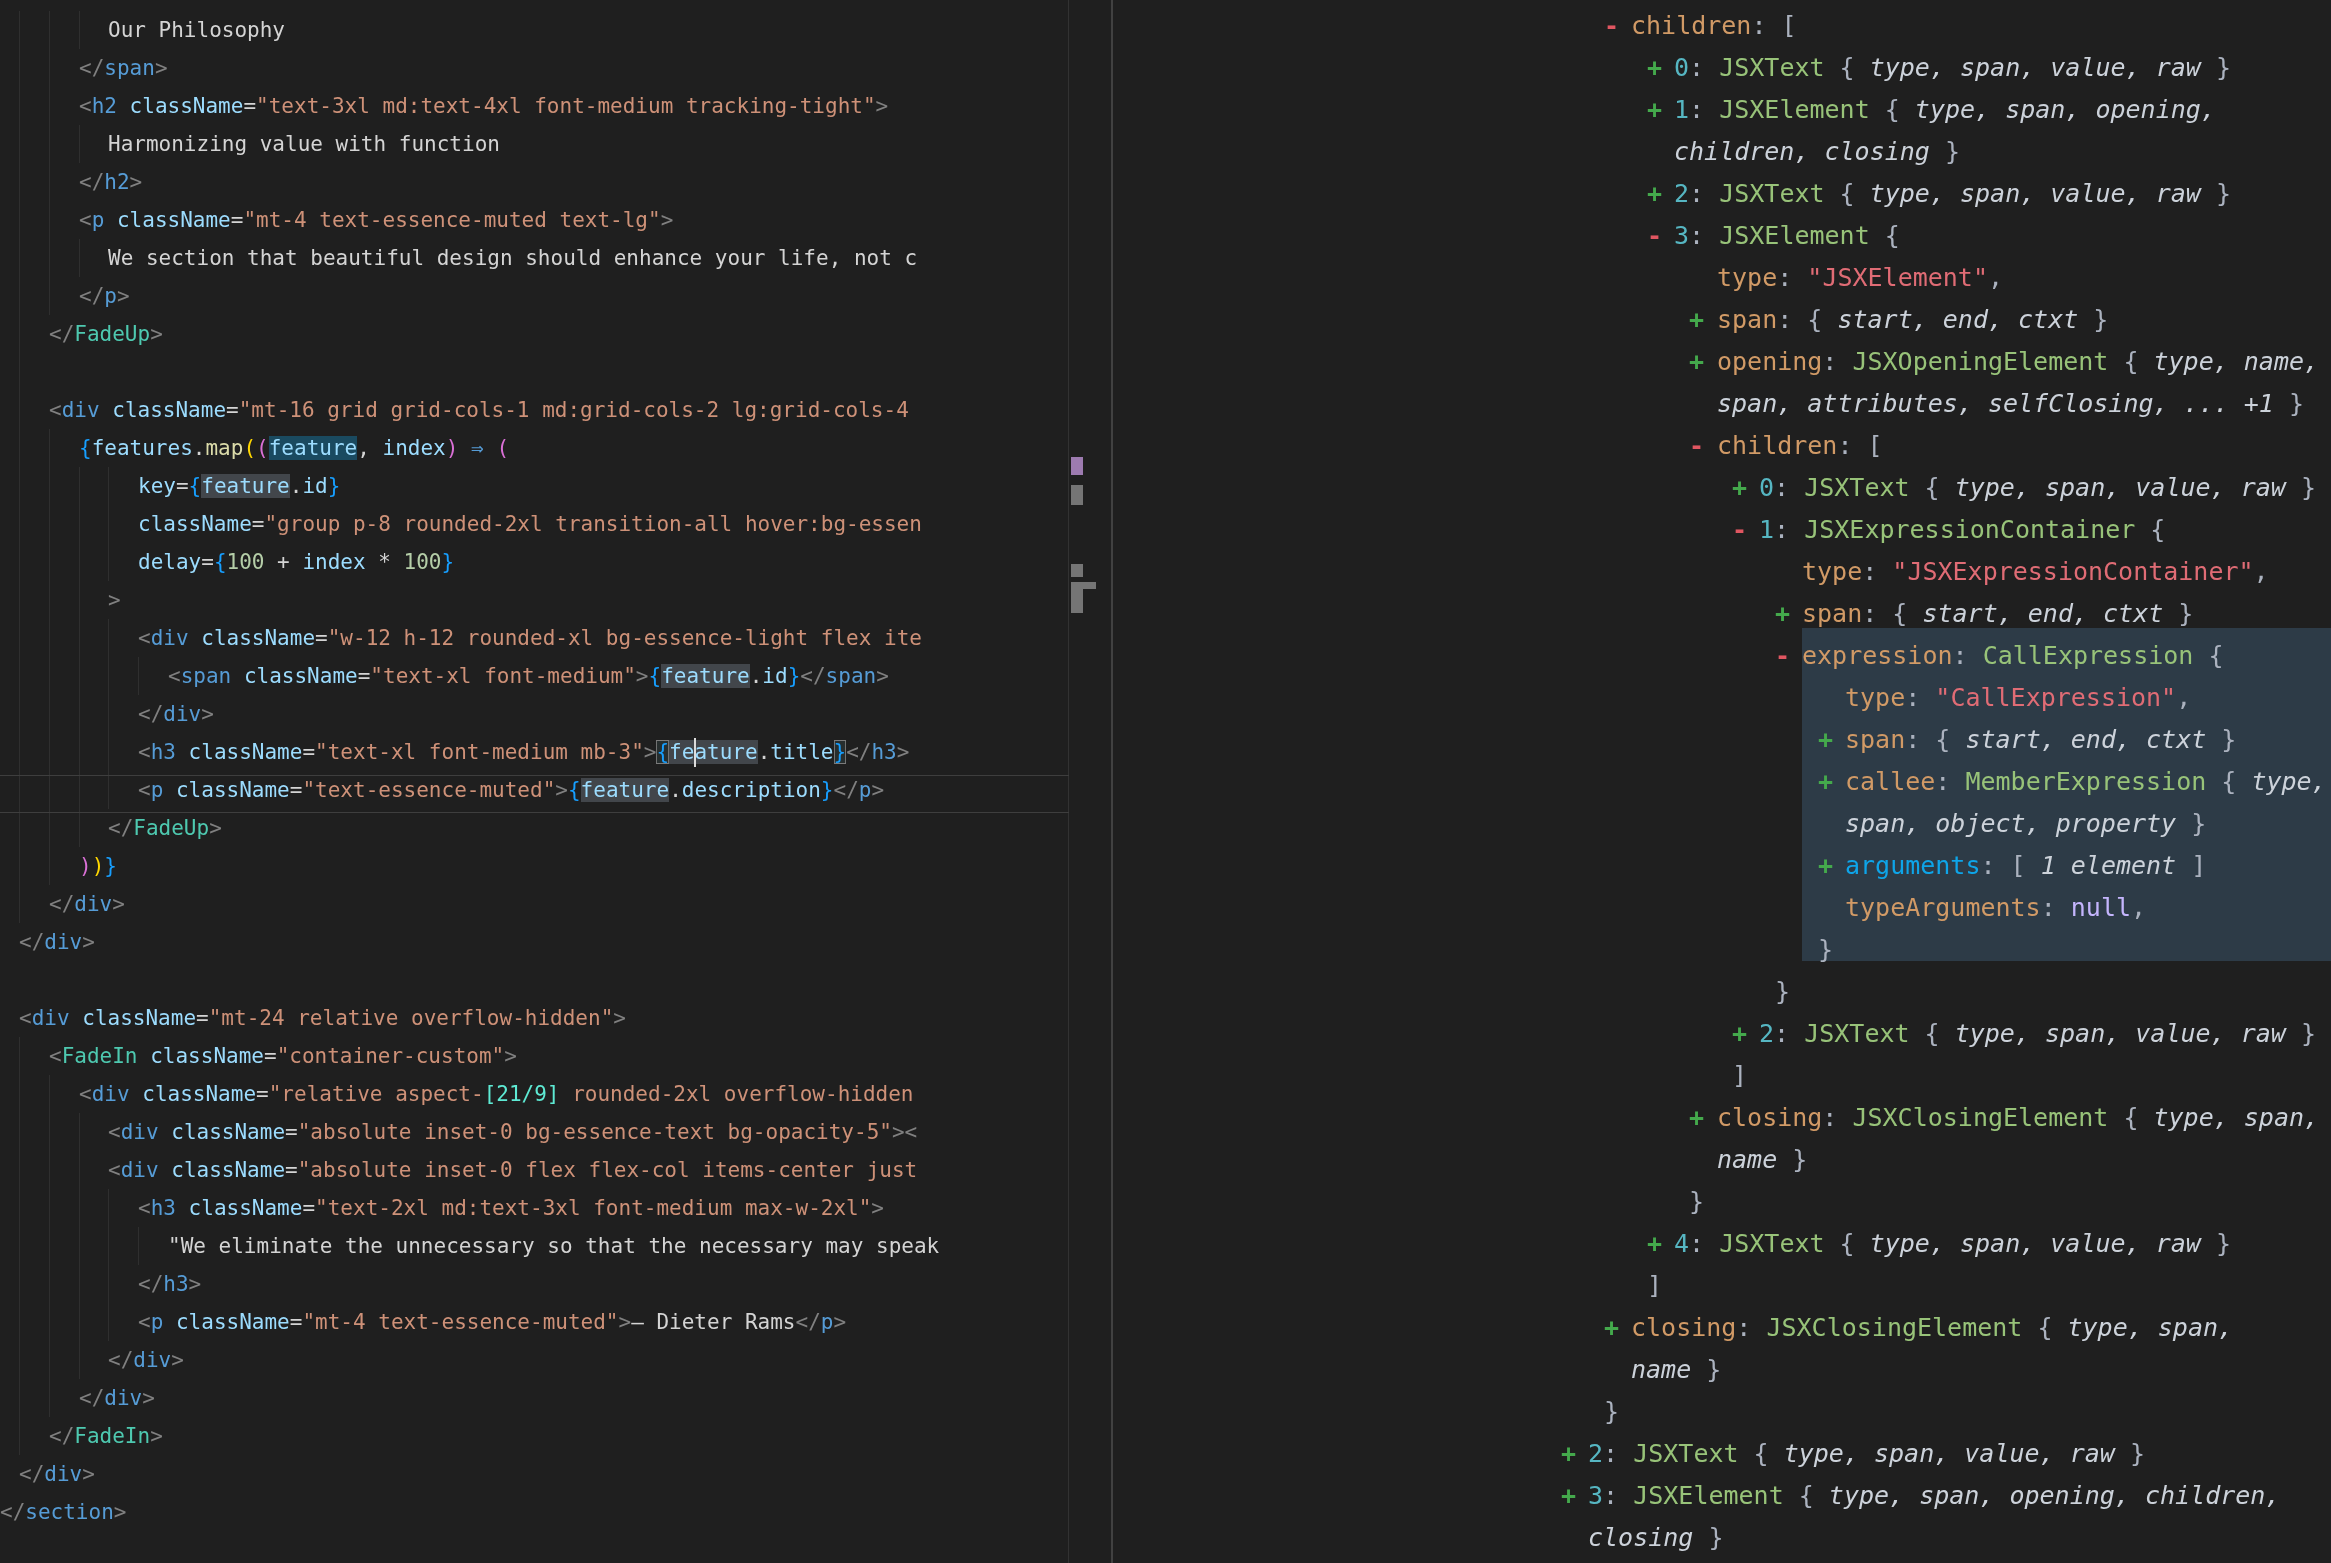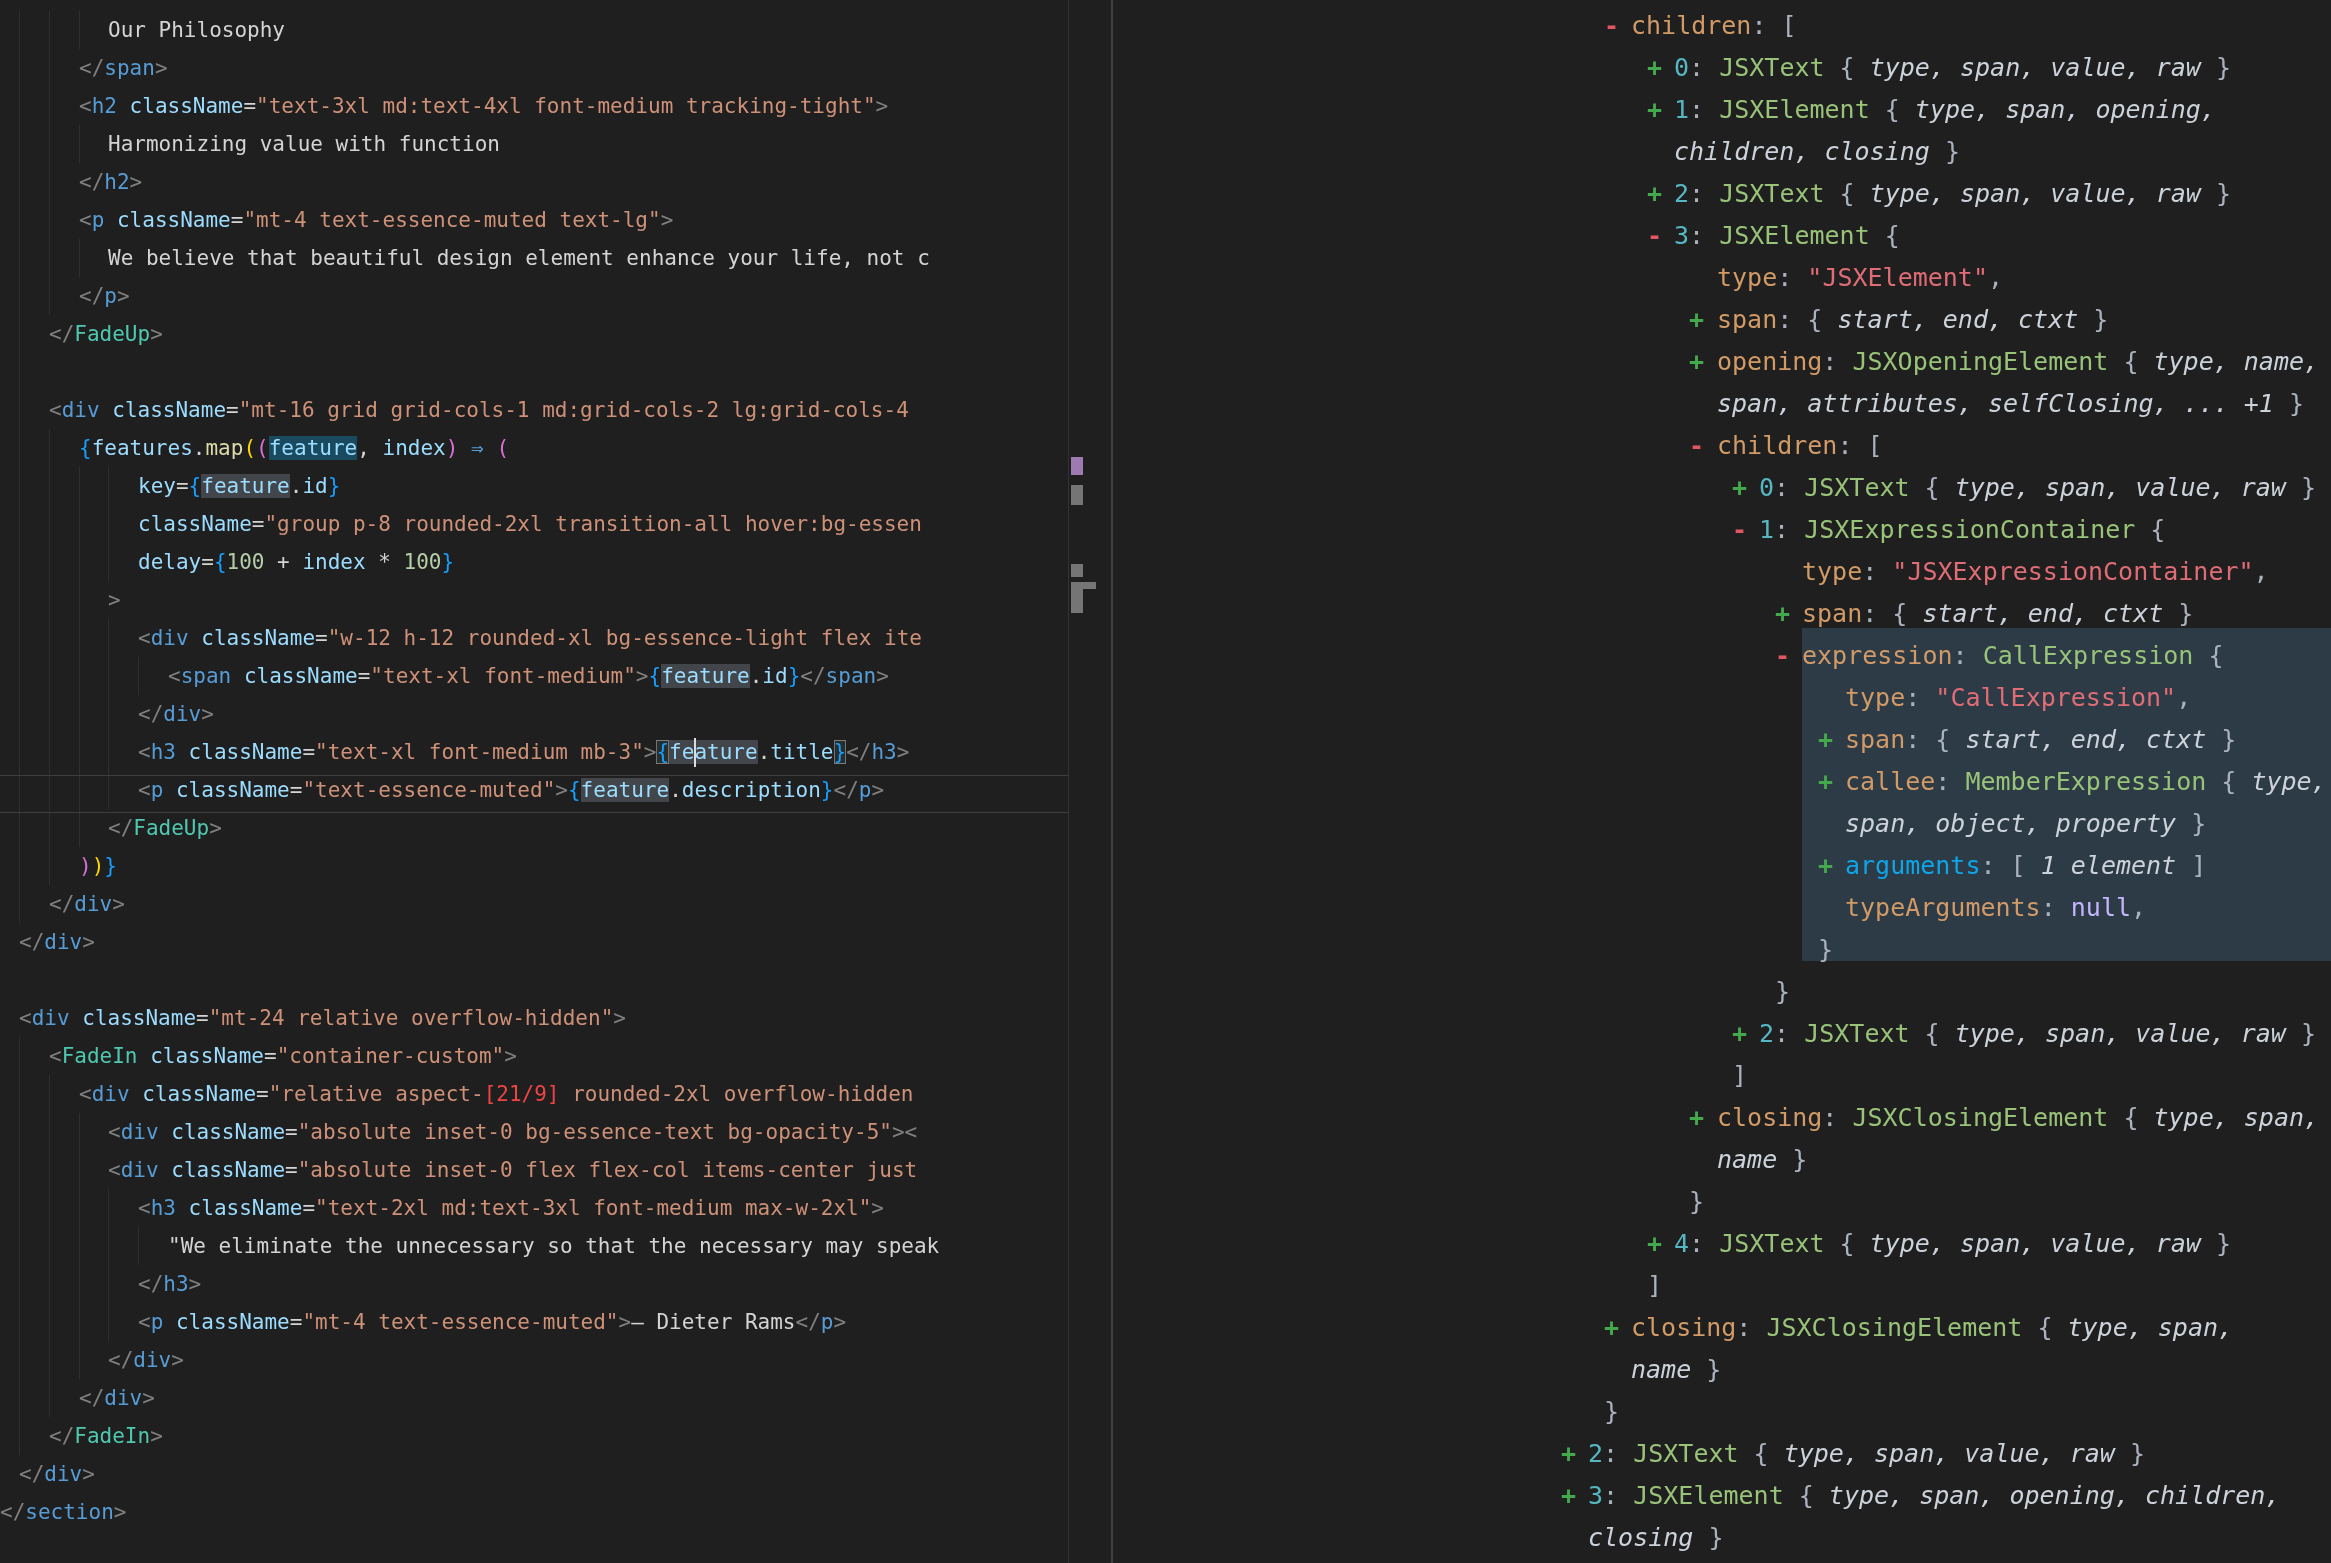--- a/index.html
+++ b/index.html
@@ -10,21 +10,21 @@
   .editor{position:absolute;left:0;top:0;width:1111px;height:1564px;background:#1f1f1f;}
   .code-lines{position:absolute;left:0;top:11px;width:1069px;height:1553px;overflow:hidden;
               font-size:21px;line-height:38px;color:#d4d4d4;}
   .cl{position:relative;height:38px;white-space:pre;}
   .gd{position:absolute;top:0;bottom:0;width:0.9px;background:#2f2f2f;}
   .curline{position:absolute;left:0;width:1069px;height:38px;border-top:0.9px solid #3e3e3e;
            border-bottom:0.9px solid #3e3e3e;pointer-events:none;z-index:3;}
   
   .g{color:#808080}.t{color:#569cd6}.c{color:#4ec9b0}.a{color:#9cdcfe}.s{color:#ce9178}
   .w{color:#d4d4d4}.y{color:#dcdcaa}.n{color:#b5cea8}
-  .b1{color:#ffd700}.b2{color:#da70d6}.b3{color:#179fff}.ar{color:#569cd6}.tb{color:#ef4444}
+  .b1{color:#ffd700}.b2{color:#da70d6}.b3{color:#179fff}.ar{color:#569cd6}.tb{color:#5eead4}
   .wb{background:#42464b}
   .ws{background:#1a4a60}
   .bm{box-shadow:inset 0 0 0 0.9px #7b7b7b;background:rgba(90,140,140,.14)}
   .cur{display:inline-block;width:0;position:relative;vertical-align:top;}
   .cur::after{content:"";position:absolute;left:-0.9px;top:4.5px;width:2.7px;height:29px;background:#dcdcdc;}
 
   
   .sb-edge{position:absolute;left:1068px;top:0;width:0.9px;height:1564px;background:#323232;}
   .divider{position:absolute;left:1111px;top:0;width:1.8px;height:1564px;background:#414141;}
   .deco{position:absolute;}
@@ -46,21 +46,21 @@
 <div class="root">
 
   <div class="editor">
     <div class="code-lines">
         <div class="cl"><span class="gd" style="left: 19px;"></span><span class="gd" style="left: 49px;"></span><span class="gd" style="left: 79px;"></span><span style="padding-left: 108px; display: inline-block;"><span class="w">Our Philosophy</span></span></div>
         <div class="cl"><span class="gd" style="left: 19px;"></span><span class="gd" style="left: 49px;"></span><span style="padding-left: 79px; display: inline-block;"><span class="g">&lt;/</span><span class="t">span</span><span class="g">&gt;</span></span></div>
         <div class="cl"><span class="gd" style="left: 19px;"></span><span class="gd" style="left: 49px;"></span><span style="padding-left: 79px; display: inline-block;"><span class="g">&lt;</span><span class="t">h2</span><span class="w"> </span><span class="a">className</span><span class="w">=</span><span class="s">"text-3xl md:text-4xl font-medium tracking-tight"</span><span class="g">&gt;</span></span></div>
         <div class="cl"><span class="gd" style="left: 19px;"></span><span class="gd" style="left: 49px;"></span><span class="gd" style="left: 79px;"></span><span style="padding-left: 108px; display: inline-block;"><span class="w">Harmonizing value with function</span></span></div>
         <div class="cl"><span class="gd" style="left: 19px;"></span><span class="gd" style="left: 49px;"></span><span style="padding-left: 79px; display: inline-block;"><span class="g">&lt;/</span><span class="t">h2</span><span class="g">&gt;</span></span></div>
         <div class="cl"><span class="gd" style="left: 19px;"></span><span class="gd" style="left: 49px;"></span><span style="padding-left: 79px; display: inline-block;"><span class="g">&lt;</span><span class="t">p</span><span class="w"> </span><span class="a">className</span><span class="w">=</span><span class="s">"mt-4 text-essence-muted text-lg"</span><span class="g">&gt;</span></span></div>
-        <div class="cl"><span class="gd" style="left: 19px;"></span><span class="gd" style="left: 49px;"></span><span class="gd" style="left: 79px;"></span><span style="padding-left: 108px; display: inline-block;"><span class="w">We believe that beautiful design element enhance your life, not c</span></span></div>
+        <div class="cl"><span class="gd" style="left: 19px;"></span><span class="gd" style="left: 49px;"></span><span class="gd" style="left: 79px;"></span><span style="padding-left: 108px; display: inline-block;"><span class="w">We section that beautiful design should enhance your life, not c</span></span></div>
         <div class="cl"><span class="gd" style="left: 19px;"></span><span class="gd" style="left: 49px;"></span><span style="padding-left: 79px; display: inline-block;"><span class="g">&lt;/</span><span class="t">p</span><span class="g">&gt;</span></span></div>
         <div class="cl"><span class="gd" style="left: 19px;"></span><span style="padding-left: 49px; display: inline-block;"><span class="g">&lt;/</span><span class="c">FadeUp</span><span class="g">&gt;</span></span></div>
         <div class="cl"><span class="gd" style="left: 19px;"></span><span style="display: inline-block;"></span></div>
         <div class="cl"><span class="gd" style="left: 19px;"></span><span style="padding-left: 49px; display: inline-block;"><span class="g">&lt;</span><span class="t">div</span><span class="w"> </span><span class="a">className</span><span class="w">=</span><span class="s">"mt-16 grid grid-cols-1 md:grid-cols-2 lg:grid-cols-4</span></span></div>
         <div class="cl"><span class="gd" style="left: 19px;"></span><span class="gd" style="left: 49px;"></span><span style="padding-left: 79px; display: inline-block;"><span class="b3">{</span><span class="a">features</span><span class="w">.</span><span class="y">map</span><span class="b1">(</span><span class="b2">(</span><span class="a ws">feature</span><span class="w">, </span><span class="a">index</span><span class="b2">)</span><span class="w"> </span><span class="ar">⇒</span><span class="w"> </span><span class="b2">(</span></span></div>
         <div class="cl"><span class="gd" style="left: 19px;"></span><span class="gd" style="left: 49px;"></span><span class="gd" style="left: 79px;"></span><span class="gd" style="left: 108px;"></span><span style="padding-left: 138px; display: inline-block;"><span class="a">key</span><span class="w">=</span><span class="b3">{</span><span class="a wb">feature</span><span class="w">.</span><span class="a">id</span><span class="b3">}</span></span></div>
         <div class="cl"><span class="gd" style="left: 19px;"></span><span class="gd" style="left: 49px;"></span><span class="gd" style="left: 79px;"></span><span class="gd" style="left: 108px;"></span><span style="padding-left: 138px; display: inline-block;"><span class="a">className</span><span class="w">=</span><span class="s">"group p-8 rounded-2xl transition-all hover:bg-essen</span></span></div>
         <div class="cl"><span class="gd" style="left: 19px;"></span><span class="gd" style="left: 49px;"></span><span class="gd" style="left: 79px;"></span><span class="gd" style="left: 108px;"></span><span style="padding-left: 138px; display: inline-block;"><span class="a">delay</span><span class="w">=</span><span class="b3">{</span><span class="n">100</span><span class="w"> + </span><span class="a">index</span><span class="w"> * </span><span class="n">100</span><span class="b3">}</span></span></div>
         <div class="cl"><span class="gd" style="left: 19px;"></span><span class="gd" style="left: 49px;"></span><span class="gd" style="left: 79px;"></span><span style="padding-left: 108px; display: inline-block;"><span class="g">&gt;</span></span></div>
         <div class="cl"><span class="gd" style="left: 19px;"></span><span class="gd" style="left: 49px;"></span><span class="gd" style="left: 79px;"></span><span class="gd" style="left: 108px;"></span><span style="padding-left: 138px; display: inline-block;"><span class="g">&lt;</span><span class="t">div</span><span class="w"> </span><span class="a">className</span><span class="w">=</span><span class="s">"w-12 h-12 rounded-xl bg-essence-light flex ite</span></span></div>

